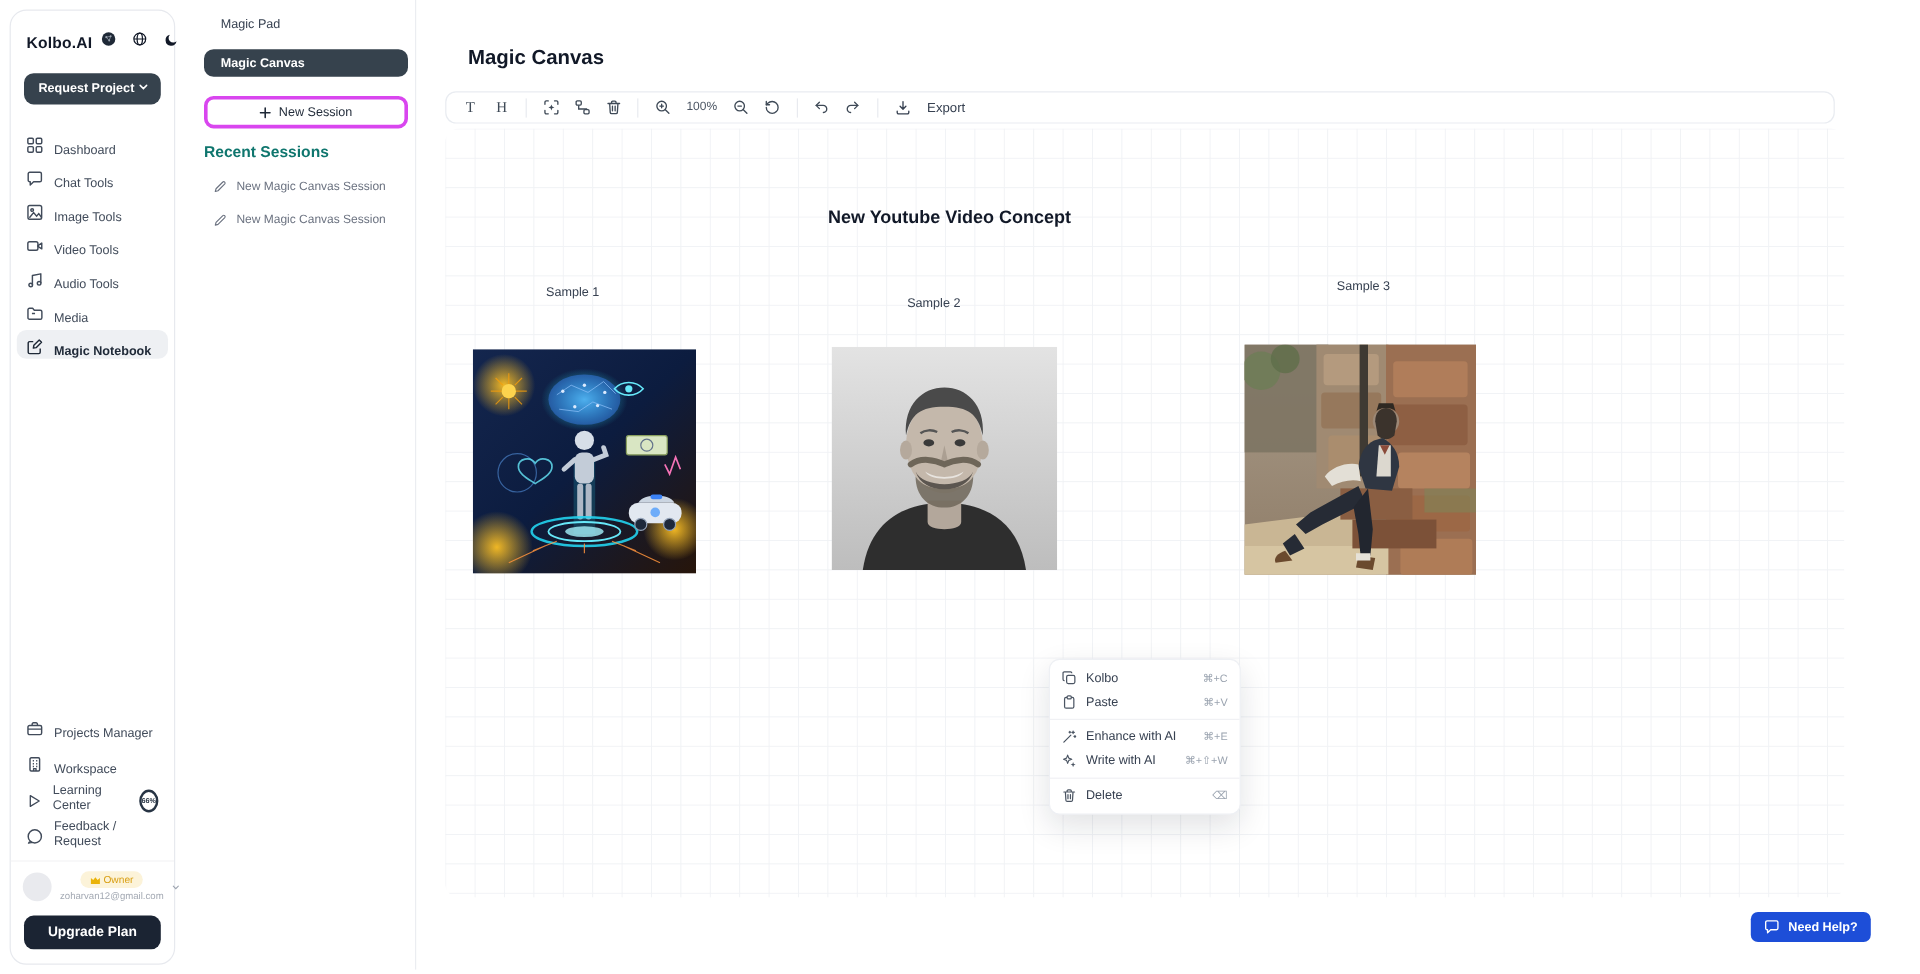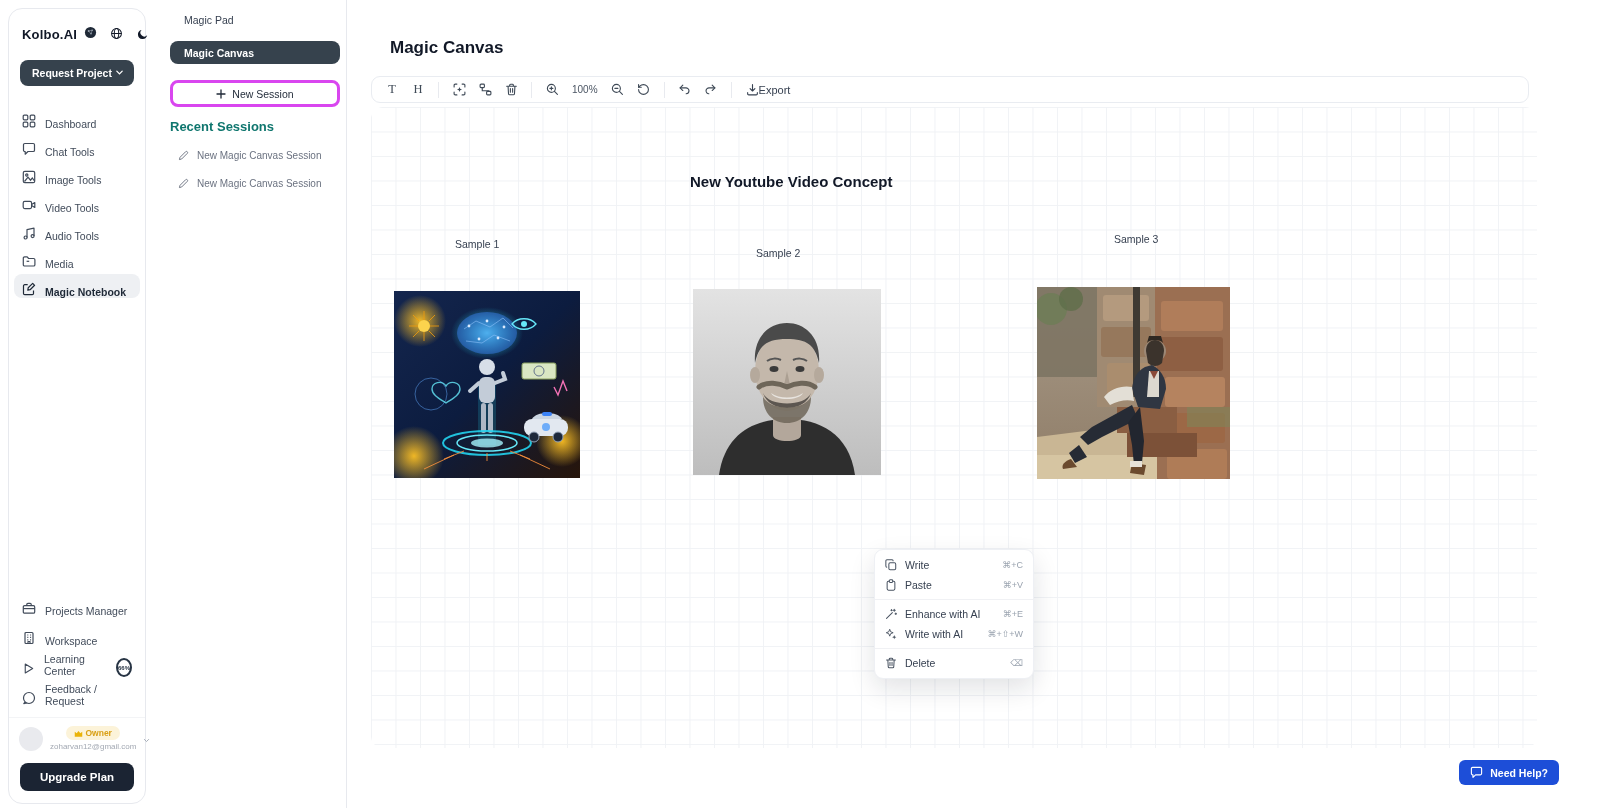--- a/index.html
+++ b/index.html
@@ -24,21 +24,21 @@
   .nav-item svg { flex:0 0 auto; }
   .side-bottom { margin-top:auto; display:flex; flex-direction:column; gap:8px; padding:0 5px; }
   .side-bottom .nav-item { height:22px; }
   .badge-circle { width:19px; height:19px; border:2px solid #273444; border-radius:50%;
     font-size:6px; font-weight:bold; color:#273444; display:flex; align-items:center;
     justify-content:center; margin-left:3px; }
   .user-row { margin-top:10px; border-top:1px solid #f3f4f6; padding:8px 8px 4px 10px;
     display:flex; align-items:center; gap:7px; }
   .avatar { width:24px; height:24px; border-radius:50%; background:#e9eaee; flex:0 0 auto; }
   .user-col { display:flex; flex-direction:column; align-items:center; gap:2px; flex:1; }
-  .role-pill { background:#fcf3d9; color:#d9a016; font-size:8.5px; font-weight:bold;
+  .role-pill { background:#fcf3d9; color:#d9a016; font-size:8.5px; font-weight:normal;
     border-radius:8px; padding:2px 8px; display:flex; align-items:flex-end; gap:2px; }
   .email { font-size:8px; color:#a3a9b3; white-space:nowrap; }
   .upgrade-btn { margin:8px 11px 12px; height:28px; background:#1b2433; border:none;
     border-radius:8px; color:#fff; font-size:11.5px; font-weight:bold; cursor:pointer;
     font-family:"Liberation Sans", sans-serif; }
 
   
   .sessions { position:absolute; left:152px; top:0; width:195px; height:808px;
     border-right:1px solid #e7e9ee; background:#fff; }
   .magic-pad { position:absolute; left:32px; top:14px; font-size:10.5px; color:#374151; cursor:pointer; }
@@ -57,21 +57,21 @@
   .main { position:absolute; left:347px; top:0; right:0; bottom:0; background:#fff; }
   .page-title { position:absolute; left:43px; top:38px; font-size:17px; font-weight:bold; color:#111827; }
   .toolbar { position:absolute; left:24px; top:76px; width:1158px; height:27px;
     border:1px solid #e9ecf1; border-radius:9px; background:#fff; display:flex;
     align-items:center; padding:0 8px; gap:2px; }
   .tb-btn { width:24px; height:21px; display:flex; align-items:center; justify-content:center;
     border-radius:5px; cursor:pointer; color:#3f4a57; }
   .tb-letter { font-family:"Liberation Serif", serif; font-size:12.5px; color:#3f4a57; }
   .tb-div { width:1px; height:16px; background:#e8eaef; margin:0 6px; }
   .tb-zoom { font-size:10px; color:#4b5563; padding:0 6px; cursor:pointer; }
-  .tb-export { display:flex; align-items:center; gap:0; font-size:11px; color:#374151;
+  .tb-export { display:flex; align-items:center; gap:14px; font-size:11px; color:#374151;
     padding:0 6px; cursor:pointer; }
 
   .canvas { position:absolute; left:24px; top:107px; width:1166px; height:641px;
     border-radius:12px;
     background-image:
       linear-gradient(to right,  #f0f2f5 1px, transparent 1px),
       linear-gradient(to bottom, #f0f2f5 1px, transparent 1px);
     background-size:24.5px 24.5px; }
   .canvas-heading { position:absolute; left:319px; top:66px; font-size:15px;
     font-weight:bold; color:#111827; cursor:text; }
@@ -479,21 +479,21 @@
         <path d="M93 174h12v6H93z" fill="#e6e2d9"></path>
       </svg>
     </div>
 
     <div class="ctx-menu">
       <div class="ctx-item">
         <svg width="12" height="12" viewBox="0 0 14 14" fill="none" stroke="#4b5563" stroke-width="1.2">
             <rect x="4.5" y="4.5" width="8" height="8" rx="1.5"></rect>
             <path d="M9.5 2.5v-.3A1.2 1.2 0 0 0 8.3 1H2.2A1.2 1.2 0 0 0 1 2.2v6.1a1.2 1.2 0 0 0 1.2 1.2h.3"></path>
           </svg>
-        <span class="ctx-label">Write</span>
+        <span class="ctx-label">Kolbo</span>
         <span class="ctx-short">⌘+C</span>
       </div>
       <div class="ctx-item">
         <svg width="12" height="12" viewBox="0 0 14 14" fill="none" stroke="#4b5563" stroke-width="1.2">
             <rect x="2.5" y="2.6" width="9" height="10.4" rx="1.5"></rect>
             <rect x="5" y="1" width="4" height="3" rx="1" fill="#fff"></rect>
           </svg>
         <span class="ctx-label">Paste</span>
         <span class="ctx-short">⌘+V</span>
       </div>

